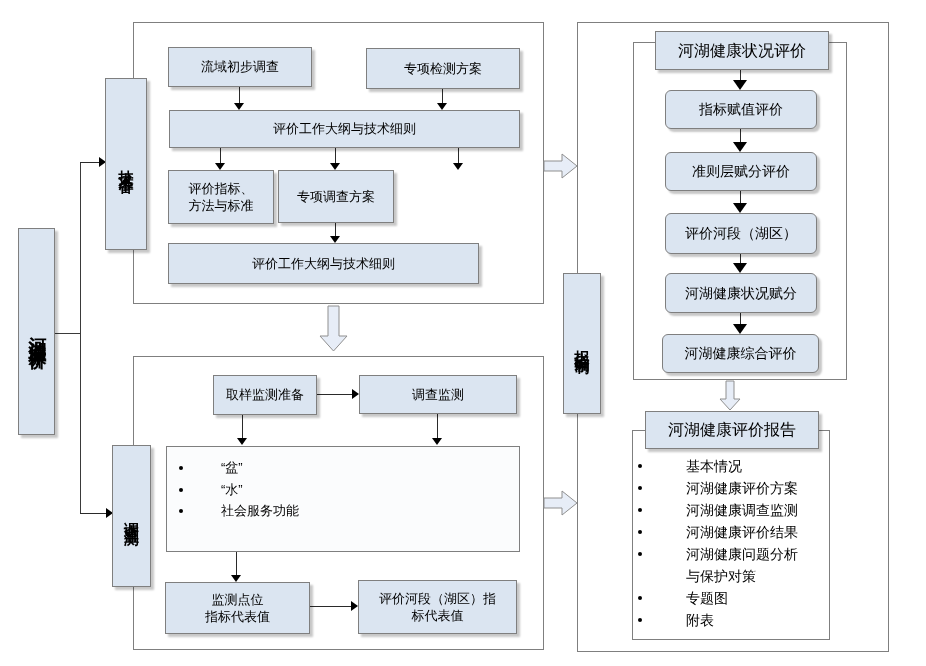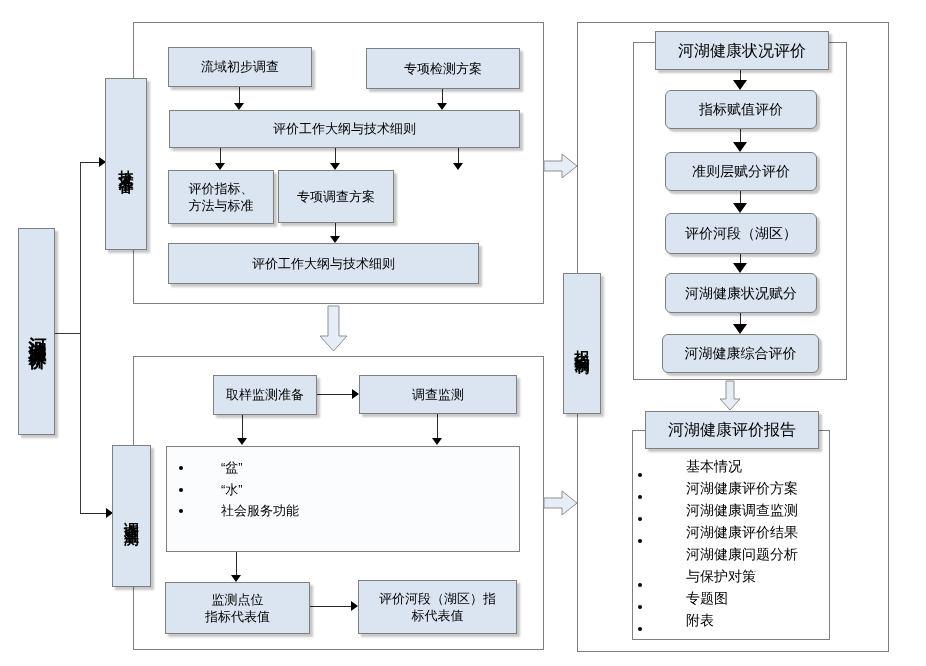--- a/index.html
+++ b/index.html
@@ -43,21 +43,21 @@
   
   .blockarrow { position:absolute; }
   .blockarrow polygon { fill:#e7edf7; stroke:#8f8f8f; stroke-width:1; }
   
   .blist { position:absolute; }
   .brow  { display:flex; align-items:flex-start; }
   .dot   { width:4px; height:4px; border-radius:50%; background:#000; flex:none; margin-top:9px; }
   .brow .txt { white-space:pre-line; }
   .blist.aspects .brow { line-height:21.5px; font-size:13px; }
   .blist.aspects .txt  { margin-left:38px; }
-  .blist.report  .brow { line-height:22px; font-size:14px;align-items:flex-end; }
+  .blist.report  .brow { line-height:22px; font-size:14px; }
   .blist.report  .txt  { margin-left:44px; }
 </style>
 </head>
 <body>
 
 <div class="canvas">
 
   <div class="rect" style="left:133px;top:22px;width:409px;height:280px"></div>
   <div class="rect" style="left:133px;top:356px;width:409px;height:292px"></div>
   <div class="rect" style="left:577px;top:22px;width:310px;height:628px"></div>

